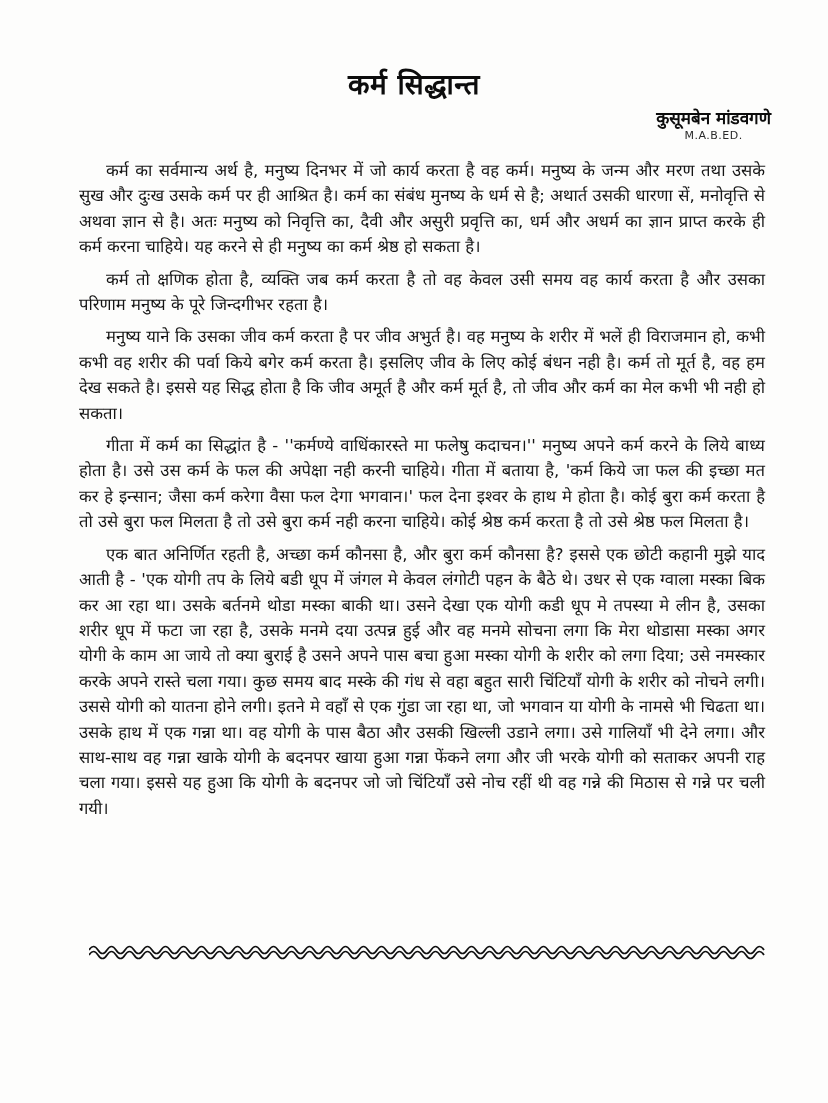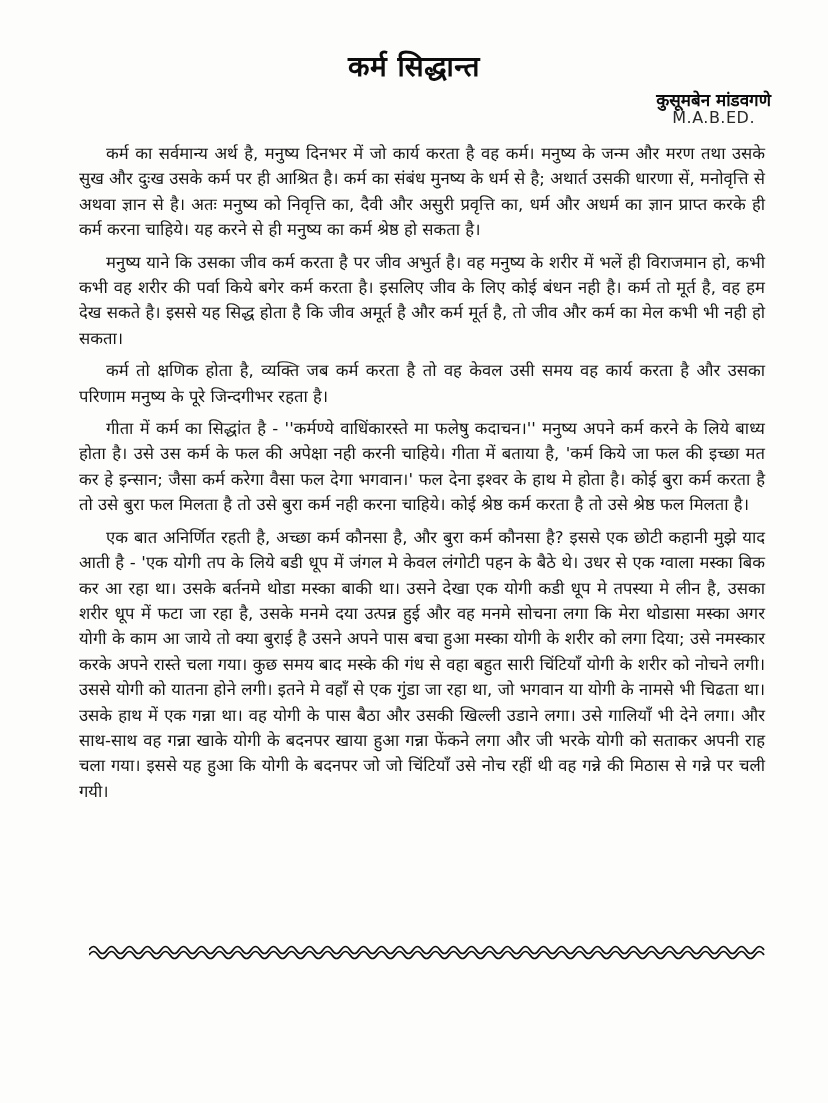--- a/index.html
+++ b/index.html
@@ -8,21 +8,21 @@
     width:828px;height:1103px;
     margin:0 auto;
     background:#fdfdfc;
     color:#111;
     font-family:"DejaVu Sans","Liberation Sans",sans-serif;
     overflow:hidden;
     box-sizing:border-box;
   }
   .title{
     margin:0;
-    padding-top:46px;
+    padding-top:64px;
     text-align:center;
     font-size:28px;
     font-weight:bold;
     letter-spacing:.5px;
     color:#0c0c0c;
   }
   .author-block{
     width:714px;
     margin:6px auto 13px auto;
     text-align:right;
@@ -31,21 +31,21 @@
     display:inline-block;
     text-align:center;
   }
   .author-name{
     font-size:17px;
     font-weight:bold;
     color:#0c0c0c;
     line-height:20px;
   }
   .author-degree{
-    font-size:16px;
+    font-size:11px;
     color:#2a2a2a;
     letter-spacing:.5px;
     line-height:16px;
   }
   .body-text{
     width:702px;
     margin:14px auto 0 auto;
     font-size:16.6px;
     line-height:25.4px;
     text-align:justify;
@@ -102,22 +102,22 @@
 
   <div class="author-block">
     <div class="author-inner">
       <div class="author-name">कुसूमबेन मांडवगणे</div>
       <div class="author-degree">M.A.B.ED.</div>
     </div>
   </div>
 
   <div class="body-text">
     <p>कर्म का सर्वमान्य अर्थ है, मनुष्य दिनभर में जो कार्य करता है वह कर्म। मनुष्य के जन्म और मरण तथा उसके सुख और दुःख उसके कर्म पर ही आश्रित है। कर्म का संबंध मुनष्य के धर्म से है; अथार्त उसकी धारणा सें, मनोवृत्ति से अथवा ज्ञान से है। अतः मनुष्य को निवृत्ति का, दैवी और असुरी प्रवृत्ति का, धर्म और अधर्म का ज्ञान प्राप्त करके ही कर्म करना चाहिये। यह करने से ही मनुष्य का कर्म श्रेष्ठ हो सकता है।</p>
+    <p>कर्म तो क्षणिक होता है, व्यक्ति जब कर्म करता है तो वह केवल उसी समय वह कार्य करता है और उसका परिणाम मनुष्य के पूरे जिन्दगीभर रहता है।</p>
     <p>मनुष्य याने कि उसका जीव कर्म करता है पर जीव अभुर्त है। वह मनुष्य के शरीर में भलें ही विराजमान हो, कभी कभी वह शरीर की पर्वा किये बगेर कर्म करता है। इसलिए जीव के लिए कोई बंधन नही है। कर्म तो मूर्त है, वह हम देख सकते है। इससे यह सिद्ध होता है कि जीव अमूर्त है और कर्म मूर्त है, तो जीव और कर्म का मेल कभी भी नही हो सकता।</p>
-    <p>कर्म तो क्षणिक होता है, व्यक्ति जब कर्म करता है तो वह केवल उसी समय वह कार्य करता है और उसका परिणाम मनुष्य के पूरे जिन्दगीभर रहता है।</p>
     <p><span>गीता में कर्म का सिद्धांत है - </span><span class="gita-quote">''कर्मण्ये वाधिंकारस्ते मा फलेषु कदाचन।''</span><span> मनुष्य अपने कर्म करने के लिये बाध्य होता है। उसे उस कर्म के फल की अपेक्षा नही करनी चाहिये। गीता में बताया है, 'कर्म किये जा फल की इच्छा मत कर हे इन्सान; जैसा कर्म करेगा वैसा फल देगा भगवान।' फल देना इश्वर के हाथ मे होता है। कोई बुरा कर्म करता है तो उसे बुरा फल मिलता है तो उसे बुरा कर्म नही करना चाहिये। कोई श्रेष्ठ कर्म करता है तो उसे श्रेष्ठ फल मिलता है।</span></p>
     <p>एक बात अनिर्णित रहती है, अच्छा कर्म कौनसा है, और बुरा कर्म कौनसा है? इससे एक छोटी कहानी मुझे याद आती है - 'एक योगी तप के लिये बडी धूप में जंगल मे केवल लंगोटी पहन के बैठे थे। उधर से एक ग्वाला मस्का बिक कर आ रहा था। उसके बर्तनमे थोडा मस्का बाकी था। उसने देखा एक योगी कडी धूप मे तपस्या मे लीन है, उसका शरीर धूप में फटा जा रहा है, उसके मनमे दया उत्पन्न हुई और वह मनमे सोचना लगा कि मेरा थोडासा मस्का अगर योगी के काम आ जाये तो क्या बुराई है उसने अपने पास बचा हुआ मस्का योगी के शरीर को लगा दिया; उसे नमस्कार करके अपने रास्ते चला गया। कुछ समय बाद मस्के की गंध से वहा बहुत सारी चिंटियाँ योगी के शरीर को नोचने लगी। उससे योगी को यातना होने लगी। इतने मे वहाँ से एक गुंडा जा रहा था, जो भगवान या योगी के नामसे भी चिढता था। उसके हाथ में एक गन्ना था। वह योगी के पास बैठा और उसकी खिल्ली उडाने लगा। उसे गालियाँ भी देने लगा। और साथ-साथ वह गन्ना खाके योगी के बदनपर खाया हुआ गन्ना फेंकने लगा और जी भरके योगी को सताकर अपनी राह चला गया। इससे यह हुआ कि योगी के बदनपर जो जो चिंटियाँ उसे नोच रहीं थी वह गन्ने की मिठास से गन्ने पर चली गयी।</p>
   </div>
 
   <div class="footer-band">
     <svg class="wavy" width="676" height="18" viewBox="0 0 676 18" aria-hidden="true">
       <path id="wave-top" d="M0,6 Q4.5,-1 9,6 T18,6 T27,6 T36,6 T45,6 T54,6 T63,6 T72,6 T81,6 T90,6 T99,6 T108,6 T117,6 T126,6 T135,6 T144,6 T153,6 T162,6 T171,6 T180,6 T189,6 T198,6 T207,6 T216,6 T225,6 T234,6 T243,6 T252,6 T261,6 T270,6 T279,6 T288,6 T297,6 T306,6 T315,6 T324,6 T333,6 T342,6 T351,6 T360,6 T369,6 T378,6 T387,6 T396,6 T405,6 T414,6 T423,6 T432,6 T441,6 T450,6 T459,6 T468,6 T477,6 T486,6 T495,6 T504,6 T513,6 T522,6 T531,6 T540,6 T549,6 T558,6 T567,6 T576,6 T585,6 T594,6 T603,6 T612,6 T621,6 T630,6 T639,6 T648,6 T657,6 T666,6 T675,6" fill="none" stroke="#111" stroke-width="1.7"></path>
       <path id="wave-bottom" d="M0,11 Q4.5,4 9,11 T18,11 T27,11 T36,11 T45,11 T54,11 T63,11 T72,11 T81,11 T90,11 T99,11 T108,11 T117,11 T126,11 T135,11 T144,11 T153,11 T162,11 T171,11 T180,11 T189,11 T198,11 T207,11 T216,11 T225,11 T234,11 T243,11 T252,11 T261,11 T270,11 T279,11 T288,11 T297,11 T306,11 T315,11 T324,11 T333,11 T342,11 T351,11 T360,11 T369,11 T378,11 T387,11 T396,11 T405,11 T414,11 T423,11 T432,11 T441,11 T450,11 T459,11 T468,11 T477,11 T486,11 T495,11 T504,11 T513,11 T522,11 T531,11 T540,11 T549,11 T558,11 T567,11 T576,11 T585,11 T594,11 T603,11 T612,11 T621,11 T630,11 T639,11 T648,11 T657,11 T666,11 T675,11" fill="none" stroke="#111" stroke-width="1.7"></path>
     </svg>
   </div>

